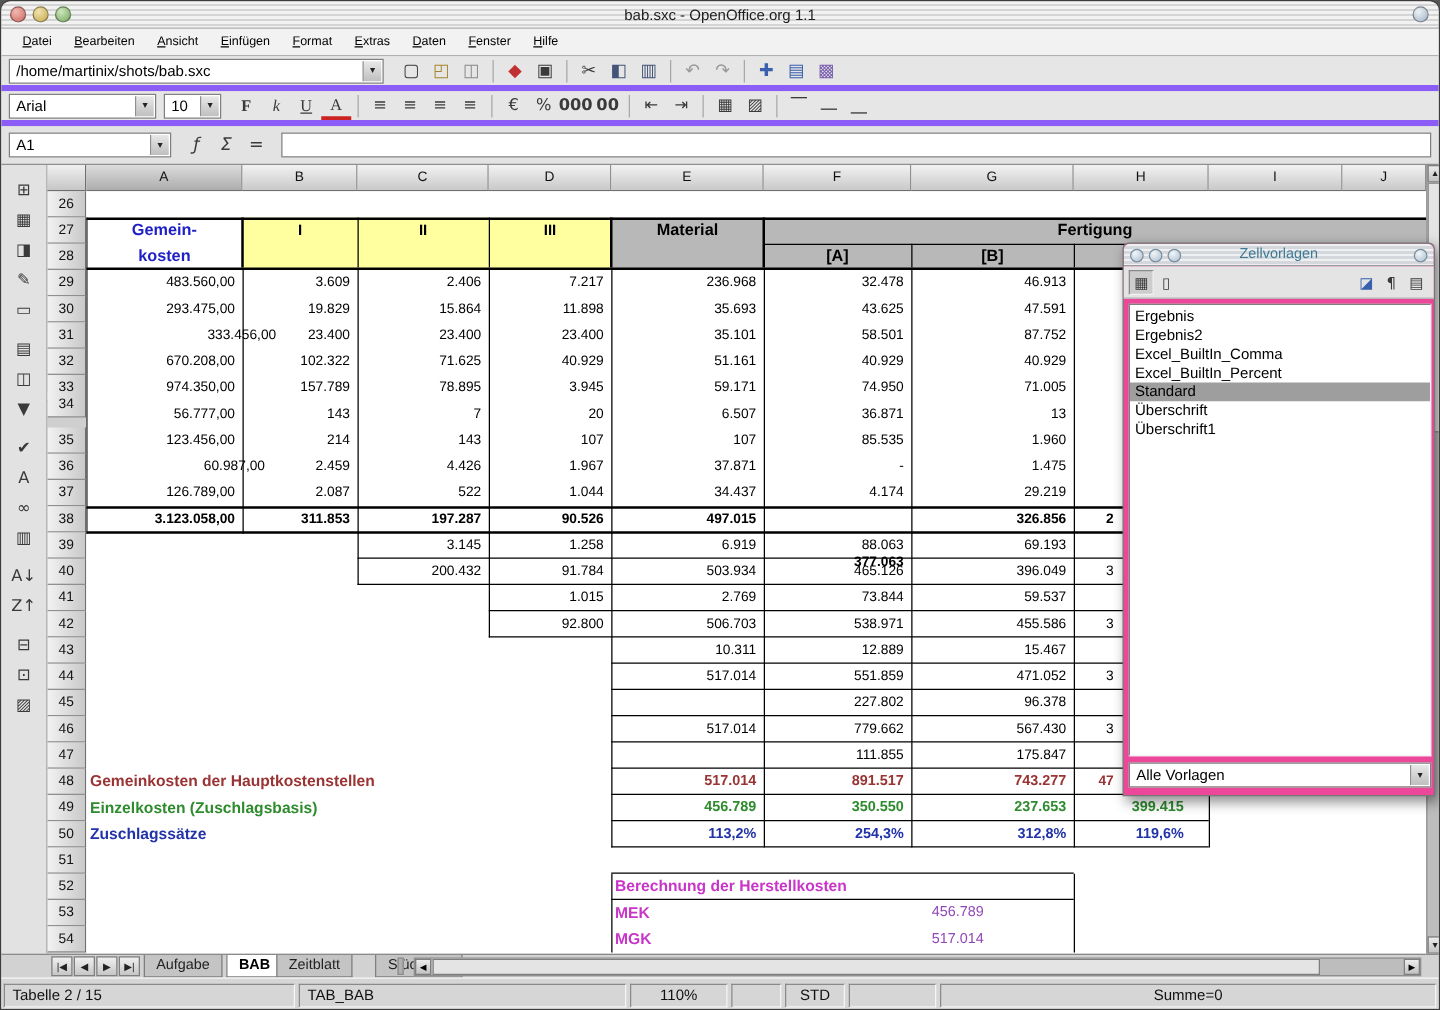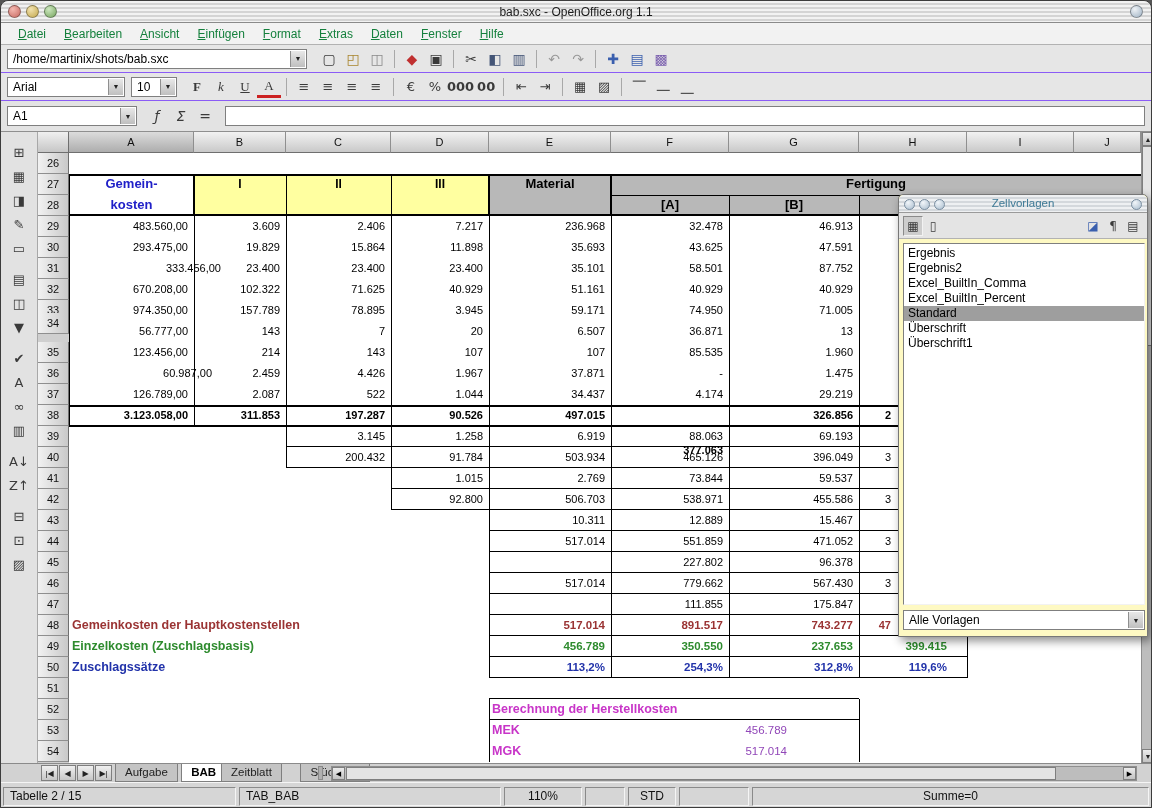--- a/index.html
+++ b/index.html
@@ -10,23 +10,23 @@
 .titlebar{position:absolute;left:0;top:0;width:100%;height:22px;border-radius:8px 8px 0 0;border-bottom:1px solid #8a8a8a;
  background:repeating-linear-gradient(180deg,#f2f2f2 0 2px,#d4d4d4 2px 4px)}
 .tlbtn{position:absolute;top:4px;width:13px;height:13px;border-radius:50%;border:1px solid rgba(0,0,0,.35)}
 .tlbtn.close{left:7px;background:radial-gradient(circle at 35% 30%,#f4b8b0,#c86a62)}
 .tlbtn.min{left:25px;background:radial-gradient(circle at 35% 30%,#f2e2ae,#c4a94e)}
 .tlbtn.max{left:43px;background:radial-gradient(circle at 35% 30%,#cde8bf,#76a55f)}
 .tlbtn.shade{right:8px;background:radial-gradient(circle at 35% 30%,#eef2f6,#9fb2c4)}
 .title-text{position:absolute;left:0;right:0;top:4px;text-align:center;font-size:12px;color:#1c1c1c}
 
 .menubar{position:absolute;top:22px;left:0;width:100%;height:22px;background:#f2f2f2;border-bottom:1px solid #b2b2b2;display:flex;align-items:center;padding-left:8px}
-.menu-item{font-size:12px;color:#15803d;padding:2px 9px;white-space:nowrap}
-
-.hbar{position:absolute;left:0;width:100%;display:flex;align-items:center;background:#e6e6e6;border-bottom:1px solid #8b5cf6;padding-left:6px}
+.menu-item{font-size:10px;color:#000000;padding:2px 9px;white-space:nowrap}
+
+.hbar{position:absolute;left:0;width:100%;display:flex;align-items:center;background:#e6e6e6;border-bottom:5px solid #8b5cf6;padding-left:6px}
 #fnbar{top:44px;height:28px}
 #objbar{top:72px;height:28px}
 #formulabar{top:100px;height:31px;background:#e3e3e3;border-bottom:1px solid #8f8f8f}
 .combo{height:20px;background:#fff;border:1px solid #7f7f7f;position:relative;display:flex;align-items:center;font-size:12px;padding-left:5px;color:#000}
 .combo .arrow{position:absolute;right:1px;top:1px;bottom:1px;width:15px;background:linear-gradient(#e8e8e8,#bfbfbf);border-left:1px solid #8f8f8f;display:flex;align-items:center;justify-content:center;font-size:7px;color:#222}
 .tbi{min-width:24px;height:24px;display:flex;align-items:center;justify-content:center;font-size:14px;color:#3a3a3a;font-family:"DejaVu Sans",sans-serif;cursor:default}
 .tbsep{width:1px;height:18px;background:#a8a8a8;margin:0 5px}
 #objbar .tbi{font-size:13px}
 [data-name="bold-icon"]{font-weight:bold;font-family:"Liberation Serif",serif}
 [data-name="italic-icon"]{font-style:italic;font-family:"Liberation Serif",serif}
@@ -74,21 +74,21 @@
 .sheettab.active{background:#fff;font-weight:bold;color:#000}
 #tabsplit{position:absolute;left:317px;top:2px;width:5px;height:14px;background:#b0b0b0;border:1px solid #8a8a8a}
 #hscroll{position:absolute;left:330px;top:2px;width:806px;height:15px;background:#bdbdbd;border:1px solid #8f8f8f}
 #hthumb{position:absolute;left:14px;top:0;width:710px;height:13px;background:#e4e4e4;border:1px solid #7f7f7f}
 .hbtn{position:absolute;top:0;width:13px;height:13px;background:linear-gradient(#ececec,#c2c2c2);border:1px solid #7f7f7f;font-size:7px;display:flex;align-items:center;justify-content:center}
 
 #statusbar{position:absolute;left:0;top:781px;width:100%;height:27px;background:#d6d6d6;border-top:1px solid #f5f5f5;display:flex;align-items:center;padding:0 2px;gap:3px}
 .seg{height:19px;line-height:17px;font-size:12px;color:#111;border:1px solid;border-color:#8a8a8a #f5f5f5 #f5f5f5 #8a8a8a;padding:0 6px;overflow:hidden;white-space:nowrap}
 .seg.c{text-align:center}
 
-#stylist{position:absolute;left:897px;top:193px;width:250px;height:443px;background:#fef9c3;border:1px solid #777;border-radius:5px 5px 0 0;box-shadow:3px 4px 10px rgba(0,0,0,.45);z-index:50}
+#stylist{position:absolute;left:897px;top:193px;width:250px;height:443px;background:#ec4899;border:1px solid #777;border-radius:5px 5px 0 0;box-shadow:3px 4px 10px rgba(0,0,0,.45);z-index:50}
 .st-title{position:relative;height:18px;border-radius:5px 5px 0 0;border-bottom:1px solid #9a9a9a;background:repeating-linear-gradient(180deg,#eef0f2 0 2px,#d4d8dc 2px 4px)}
 .st-circle{position:absolute;top:3.5px;width:11px;height:11px;border-radius:50%;border:1px solid #7a8ea0;background:radial-gradient(circle at 35% 30%,#f2f6fa,#a8bccd)}
 .st-title-text{position:absolute;left:0;right:0;top:2px;text-align:center;font-size:11.5px;color:#3e7a96}
 .st-toolbar{display:flex;align-items:center;height:26px;background:#e4e4e4;border-bottom:1px solid #b2b2b2;padding:0 4px}
 .st-toolbar .tbi{min-width:20px;height:20px;font-size:12px}
 .st-toolbar .spacer{flex:1}
 .tbi.pressed{background:#cdcdcd;border:1px solid;border-color:#8a8a8a #f2f2f2 #f2f2f2 #8a8a8a}
 #stylelist{position:absolute;left:4px;top:48px;width:242px;height:362px;background:#fff;border:1px solid;border-color:#7f7f7f #f2f2f2 #f2f2f2 #7f7f7f;overflow:hidden;padding-top:2px}
 .style-entry{height:15px;line-height:15px;font-size:12px;padding-left:4px;color:#000;white-space:nowrap}
 .style-entry.selected{background:#9e9e9e;color:#000}

